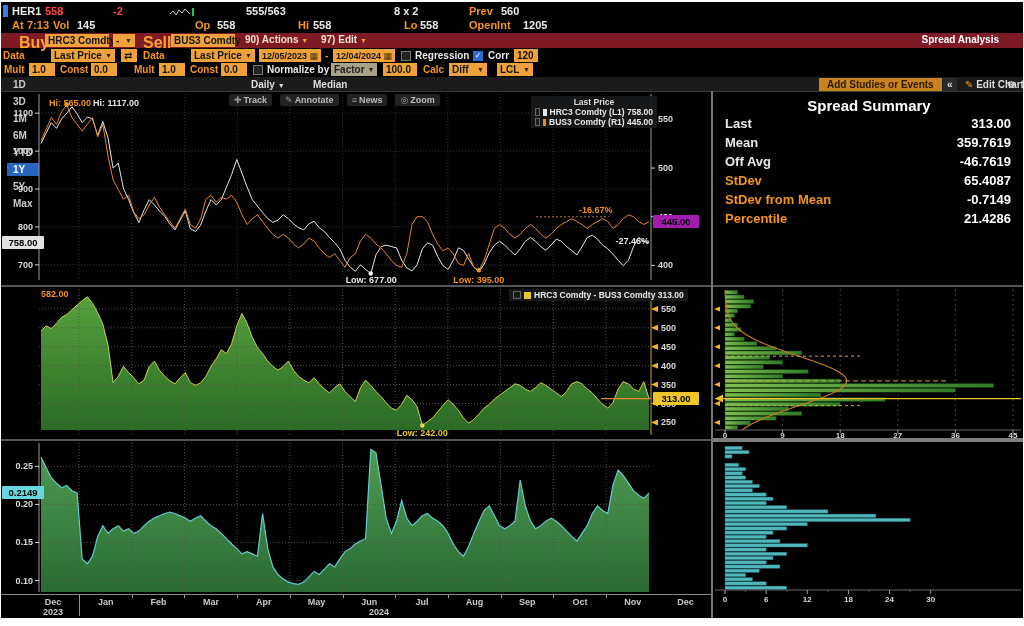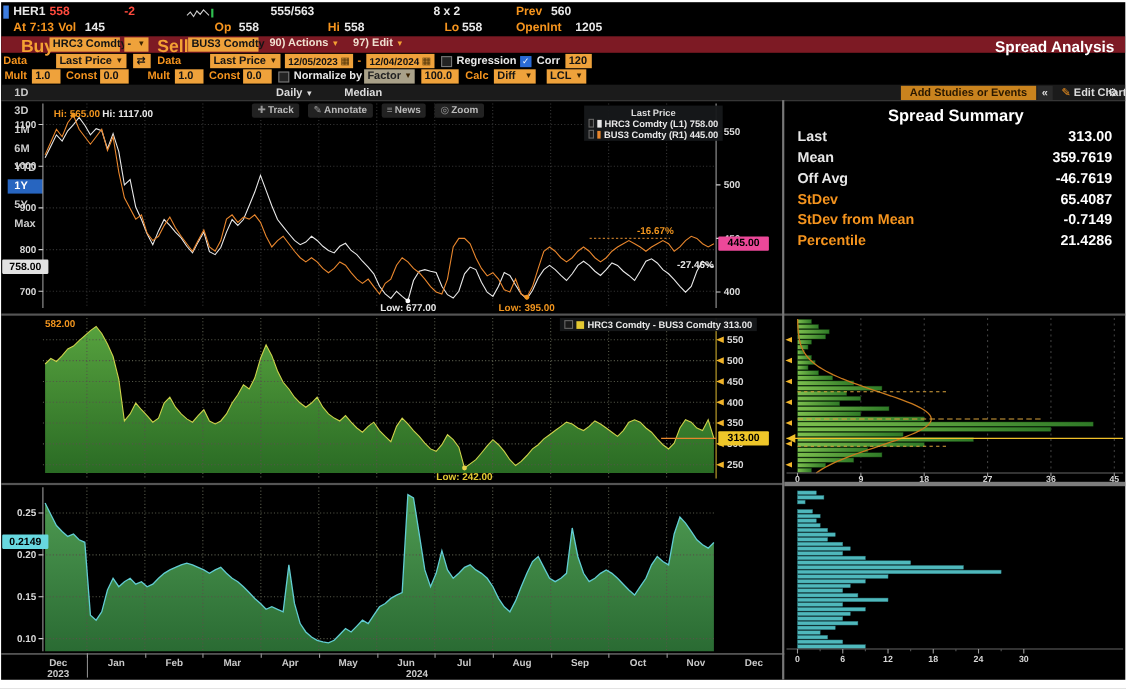--- a/index.html
+++ b/index.html
@@ -17,21 +17,21 @@
   .chk.on::after{content:"✓";color:#fff;font-size:8px;line-height:8px;display:block;text-align:center;font-weight:700;}
   #quote1,#quote2{position:absolute;left:0;width:1022px;height:14px;}
   #quote1{top:3px;} #quote2{top:17px;}
   .q{position:absolute;font-size:11px;font-weight:700;white-space:nowrap;}
   .q.am{color:#f5941e;} .q.wh{color:#e8e8e8;} .q.rd{color:#ff4a3d;}
   #redbar{position:absolute;top:31px;left:0;width:1022px;height:15px;background:#7d1a24;}
   #redbar .fld{top:1px;}
   #redbar .rlbl{position:absolute;top:1px;font-size:16px;font-weight:700;color:#f5a133;white-space:nowrap;}
   #redbar .rbtn{position:absolute;top:1px;font-size:10px;font-weight:700;color:#f0e0d0;white-space:nowrap;}
   #redbar .rbtn .cr{color:#f5a133;font-size:7px;}
-  #screen-title{position:absolute;top:1px;right:10px;font-size:14px;font-weight:700;color:#fff;}
+  #screen-title{position:absolute;top:1px;right:24px;font-size:10px;font-weight:700;color:#fff;}
   #ctl1,#ctl2{position:absolute;left:0;width:1022px;height:14px;}
   #ctl1{top:47px;} #ctl2{top:61px;}
   #tabs{position:absolute;top:75px;left:0;width:1022px;height:15px;background:#1b1b1b;}
   #range-tabs{position:absolute;left:6px;top:1px;display:flex;gap:4px;flex-direction:column;}
   .tab{height:13px;line-height:13px;padding:0 6px;font-size:10px;font-weight:700;color:#ccc;cursor:default;}
   .tab.sel{background:#2765c0;color:#fff;}
   .tbtn{position:absolute;top:1px;height:13px;line-height:13px;font-size:10px;font-weight:700;color:#ddd;white-space:nowrap;}
   #add-studies{position:absolute;left:818px;top:1px;height:13px;line-height:13px;background:#c9831e;color:#2a1800;font-size:10px;font-weight:700;padding:0 8px;}
   svg{position:absolute;left:0;}
   svg .grid{stroke:#353535;stroke-dasharray:1 2;}
@@ -481,21 +481,21 @@
   </div>
   <div class="legend" style="left:508px;top:287px">
     <div class="lrow">
           <i class="tog"></i>
           <i class="sw" id="sw-spread" style="background: rgb(227, 200, 50);"></i>
           <span>HRC3 Comdty - BUS3 Comdty 313.00</span>
         </div>
   </div>
 
   <div class="badge" id="badge-price-left" style="left: 1px; width: 38px; background: rgb(226, 226, 226); top: 233.842px;">758.00</div>
-  <div class="badge" id="badge-price-right" style="left: 652px; width: 42px; background: #ec4899; top: 212.604px;">445.00</div>
+  <div class="badge" id="badge-price-right" style="left: 652px; width: 42px; background: #a21caf; top: 212.604px;">445.00</div>
   <div class="badge" id="badge-spread" style="left: 652px; width: 42px; background: rgb(238, 198, 41); top: 389.595px;">313.00</div>
   <div class="badge" id="badge-corr" style="left: 1px; width: 38px; background: rgb(103, 216, 224); top: 484.061px;">0.2149</div>
 
   <div id="summary">
     <div class="stitle">Spread Summary</div>
     <div id="summary-rows">
           <div class="srow">
             <span class="sl">Last</span>
             <span class="sv">313.00</span>
           </div>

